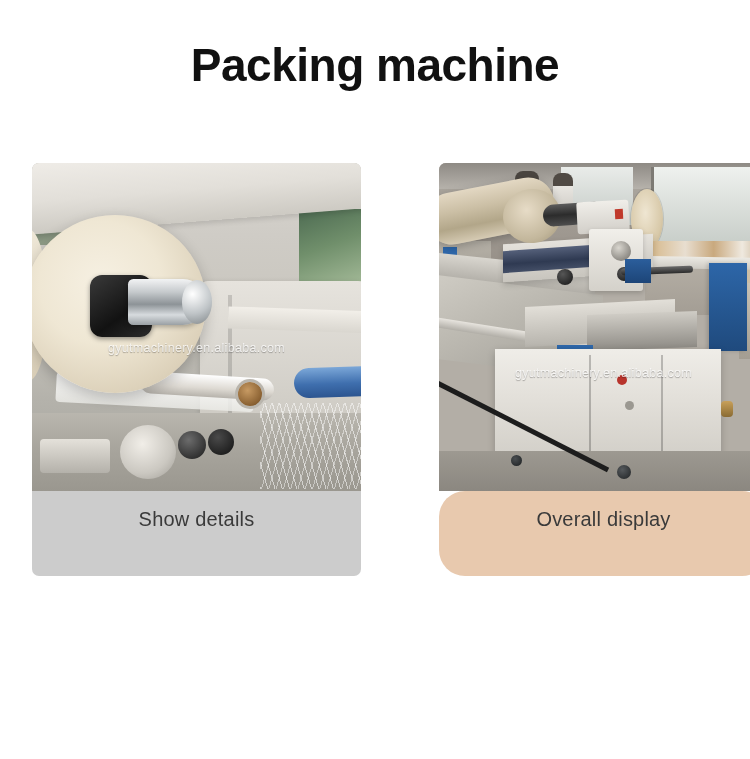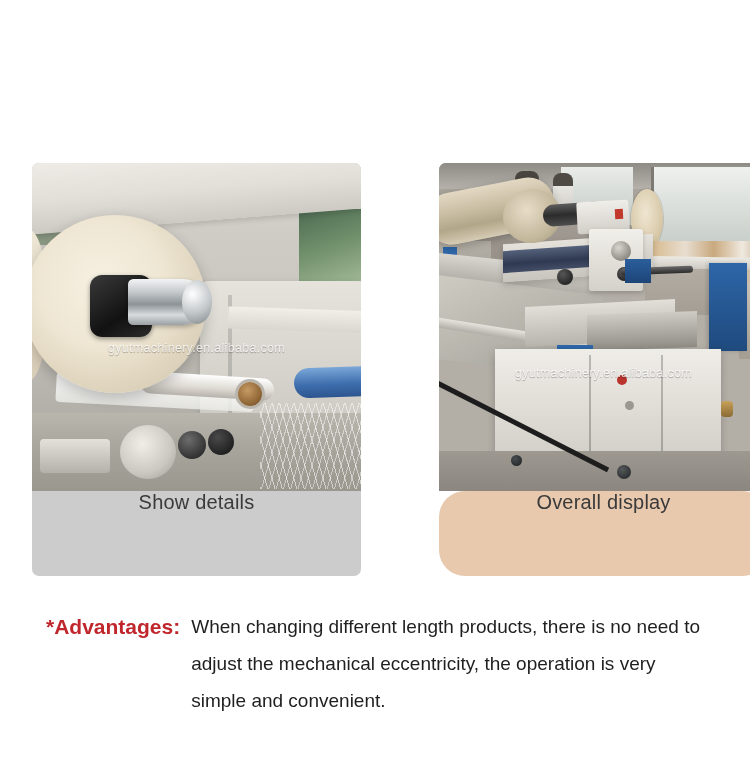--- a/index.html
+++ b/index.html
@@ -70,21 +70,21 @@
     width: 100%;
     height: 328px;
     overflow: hidden;
     background: #b9b6b2;
   }
   .caption {
     flex: 1 1 auto;
     display: flex;
     align-items: flex-start;
     justify-content: center;
-    padding-top: 0;
+    padding-top: 17px;
     box-sizing: border-box;
     font-size: 20px;
     color: #3a3a3a;
     letter-spacing: 0.2px;
   }
   .caption.gray  { background: #cccccc; }
   .caption.peach { background: #e8c9ae; border-radius: 26px; }
 
   
   .watermark {
@@ -463,20 +463,21 @@
     line-height: 37px;
     max-width: 510px;
   }
 </style>
 </head>
 <body>
 
 <div class="page">
 
   <div class="header">
+    <div class="page-title">Packing machine</div>
   </div>
 
   <div class="cards">
 
     <div class="card">
       <div class="photo">
         <div class="p1-bg"></div>
         <div class="p1-window2"></div>
         <div class="p1-window"></div>
         <div class="p1-beam"></div>
@@ -551,18 +552,14 @@
         <div class="p2-caster1"></div>
         <div class="p2-caster2"></div>
         <div class="p2-diag-rod"></div>
         <div class="watermark wm-right">gyutmachinery.en.alibaba.com</div>
       </div>
       <div class="caption peach">Overall display</div>
     </div>
 
   </div>
 
-  <div class="advantages">
-    <div class="adv-label">*Advantages:</div>
-    <div class="adv-text">When changing different length products, there is no need to adjust the mechanical eccentricity, the operation is very simple and convenient.</div>
-  </div>
 
 </div>
 
 </body></html>

